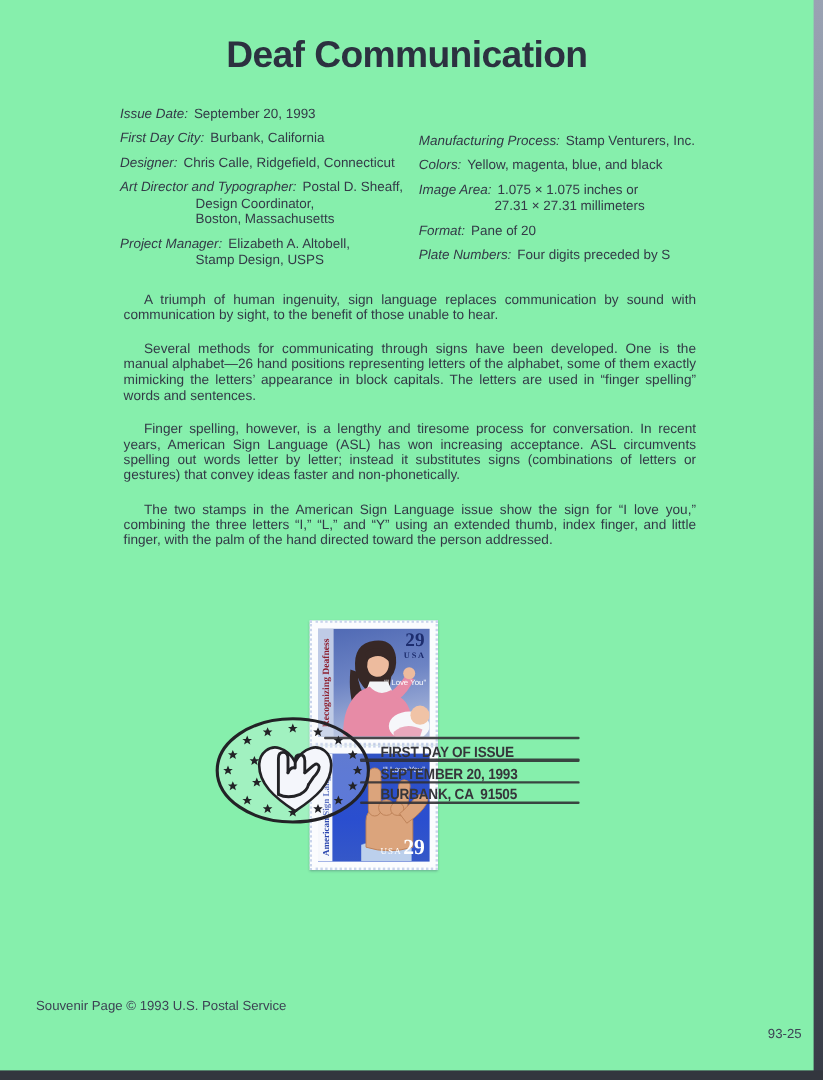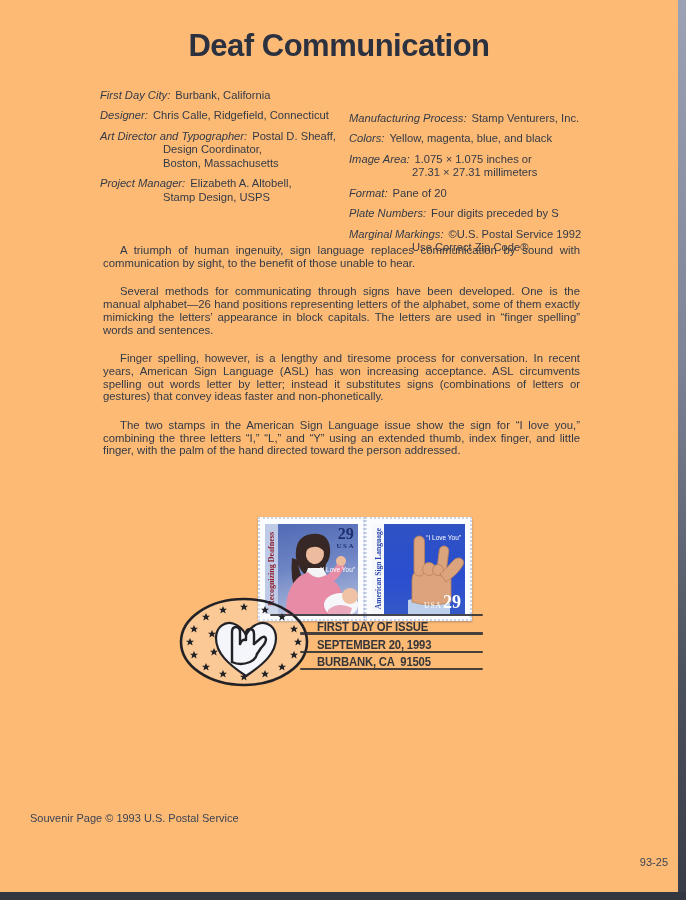--- a/index.html
+++ b/index.html
@@ -1,18 +1,18 @@
 <!DOCTYPE html>
 <html><head>
 <meta charset="utf-8">
 <style>
   html,body{margin:0;padding:0;}
   .page{
     position:relative;width:686px;height:900px;overflow:hidden;
-    background:#fdba74;
+    background:#86efac;
     font-family:"Liberation Sans",sans-serif;color:#333a47;
   }
   
   .edge-right{position:absolute;top:0;right:0;width:8px;height:100%;
     background:linear-gradient(to bottom,#9aa2b3 0%,#7d8496 40%,#4c515e 75%,#383c47 100%);}
   .edge-bottom{position:absolute;left:0;bottom:0;width:100%;height:8px;background:#33363e;}
 
   .title{
     position:absolute;top:28px;left:0;width:678px;text-align:center;
     font-size:31px;font-weight:bold;letter-spacing:-0.5px;color:#2c3140;
@@ -29,21 +29,21 @@
     font-size:11.35px;line-height:12.7px;text-align:justify;}
   .article p{margin:16px;text-indent:17px;}
 
   .watermark{
     position:absolute;top:396px;left:0;width:678px;text-align:center;
     font-family:"DejaVu Sans Mono",monospace;font-weight:bold;font-size:17px;
     letter-spacing:0.5px;color:#c8353e;text-shadow:0 0 1px rgba(200,53,62,.45);
   }
 
   
-  .stamp-pair{position:absolute;top:517px;left:258px;display:flex;}
+  .stamp-pair{position:absolute;top:517px;left:258px;display:flex;flex-direction:column;}
   .stamp{width:107px;height:104px;box-sizing:border-box;background:#fbfcfe;
     padding:5px;border:2px dotted #c9d4ec;box-shadow:0 1px 2px rgba(40,50,80,.35);}
   .stamp-inner{position:relative;width:100%;height:100%;overflow:hidden;}
   .inner-left{background:linear-gradient(168deg,#4f69b4 0%,#6d84c4 45%,#9dadd6 80%,#b9c5e2 100%);}
   .inner-right{background:linear-gradient(180deg,#2f52c4 0%,#2a4ecf 60%,#3558c8 100%);}
   .vstrip{position:absolute;left:0;top:0;bottom:0;display:flex;align-items:center;justify-content:center;}
   .vstrip-left{width:13px;background:#bfcbe6;}
   .vstrip-right{width:12px;background:#f6f8fc;}
   .vtext{writing-mode:vertical-rl;text-orientation:mixed;transform:rotate(180deg);
     font-family:"Liberation Serif",serif;font-weight:bold;white-space:nowrap;}
@@ -66,32 +66,35 @@
   .postmark-svg{position:absolute;left:176px;top:596px;}
   .cancel-bar{position:absolute;height:2.6px;background:#2e2e32;border-radius:1px;opacity:.88;}
   .bar1{left:270px;top:613.5px;width:213px;}
   .bar2{left:300px;top:632px;width:183px;}
   .bar3{left:300px;top:650.5px;width:183px;}
   .bar4{left:300px;top:667.5px;width:183px;}
   .pm-line{position:absolute;left:317px;font-size:12.3px;font-weight:bold;color:#35353a;
     letter-spacing:-0.2px;white-space:pre;transform:scaleX(.92);transform-origin:left;}
   .pm1{top:620px;}.pm2{top:637.5px;}.pm3{top:654.5px;}
 
-  .footer-left{position:absolute;left:30px;top:812px;font-size:11px;color:#3c4354;}
+  .footer-left{position:absolute;left:30px;top:833px;font-size:11px;color:#3c4354;}
   .footer-right{position:absolute;right:18px;top:856px;font-size:11px;color:#3c4354;}
 </style>
 </head>
 <body>
 
 <div class="page">
 
   <div class="title">Deaf Communication</div>
 
   <div class="col col-left">
     <div class="drow">
+      <span class="lbl">Issue Date:</span><span>September 20, 1993</span>
+    </div>
+    <div class="drow">
       <span class="lbl">First Day City:</span><span>Burbank, California</span>
     </div>
     <div class="drow">
       <span class="lbl">Designer:</span><span>Chris Calle, Ridgefield, Connecticut</span>
     </div>
     <div class="drow">
       <span class="lbl">Art Director and Typographer:</span><span>Postal D. Sheaff,</span>
       <div class="cont">Design Coordinator,</div>
       <div class="cont">Boston, Massachusetts</div>
     </div>
@@ -110,24 +113,20 @@
     </div>
     <div class="drow">
       <span class="lbl">Image Area:</span><span>1.075 × 1.075 inches or</span>
       <div class="cont">27.31 × 27.31 millimeters</div>
     </div>
     <div class="drow">
       <span class="lbl">Format:</span><span>Pane of 20</span>
     </div>
     <div class="drow">
       <span class="lbl">Plate Numbers:</span><span>Four digits preceded by S</span>
-    </div>
-    <div class="drow">
-      <span class="lbl">Marginal Markings:</span><span>©U.S. Postal Service 1992</span>
-      <div class="cont">Use Correct Zip Code®</div>
     </div>
   </div>
 
   <div class="article">
     <p>A triumph of human ingenuity, sign language replaces communication by sound with communication by sight, to the benefit of those unable to hear.</p>
     <p>Several methods for communicating through signs have been developed. One is the manual alphabet—26 hand positions representing letters of the alphabet, some of them exactly mimicking the letters’ appearance in block capitals. The letters are used in “finger spelling” words and sentences.</p>
     <p>Finger spelling, however, is a lengthy and tiresome process for conversation. In recent years, American Sign Language (ASL) has won increasing acceptance. ASL circumvents spelling out words letter by letter; instead it substitutes signs (combinations of letters or gestures) that convey ideas faster and non-phonetically.</p>
     <p>The two stamps in the American Sign Language issue show the sign for “I love you,” combining the three letters “I,” “L,” and “Y” using an extended thumb, index finger, and little finger, with the palm of the hand directed toward the person addressed.</p>
   </div>
 

